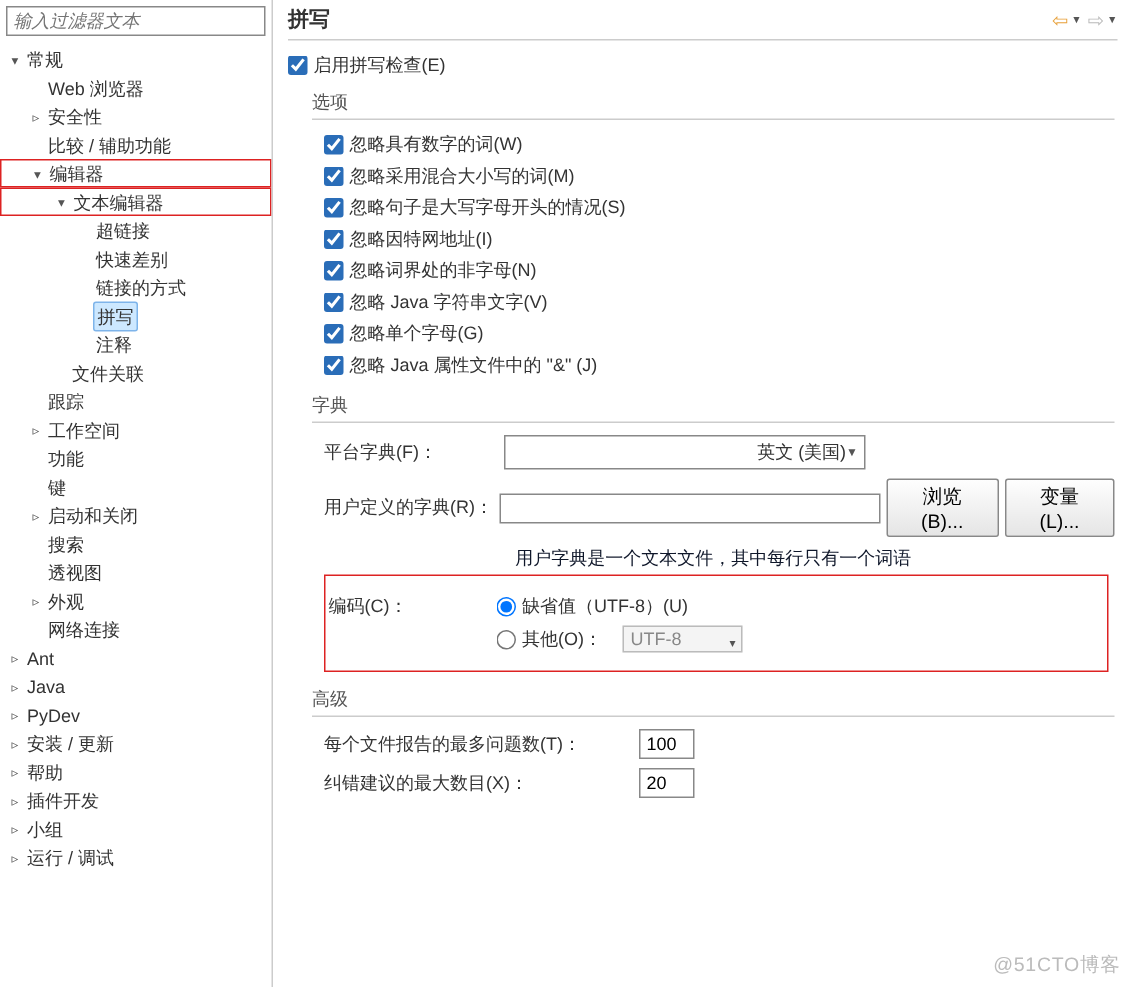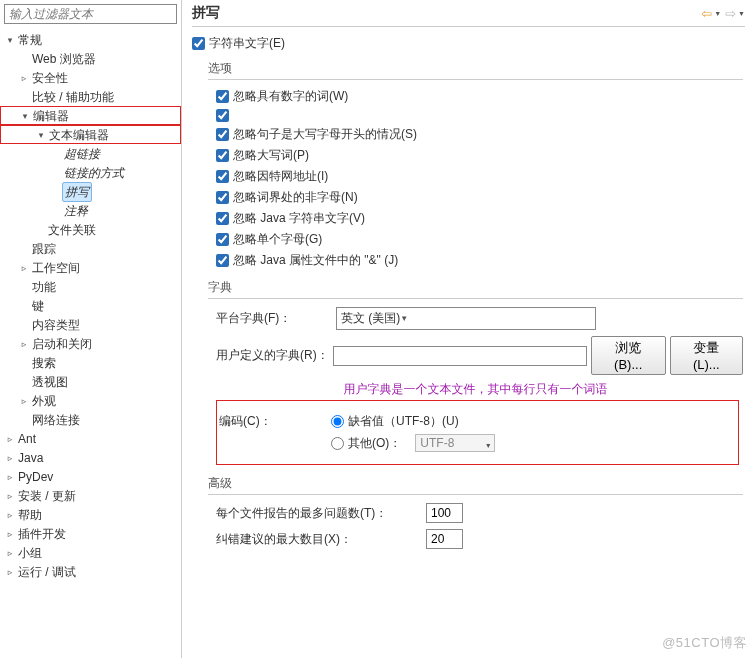--- a/index.html
+++ b/index.html
@@ -7,44 +7,44 @@
 .container { display: flex; height: 658px; }
 .sidebar { width: 182px; border-right: 1px solid #ccc; padding: 2px 0; overflow: hidden; }
 .filter-box { margin: 2px 4px 4px 4px; }
 .filter-input { width: 100%; border: 1px solid #888; padding: 2px 4px; font-size: 12px; color: #888; font-style: italic; }
 .tree { padding: 2px 0; }
 .tree-item { display: flex; align-items: center; padding: 1px 0 1px 4px; cursor: pointer; line-height: 18px; height: 19px; }
 .tree-item .arrow { width: 12px; display: inline-block; text-align: center; color: #555; font-size: 9px; }
 .tree-item .label { padding: 0 2px; }
 .indent-1 { padding-left: 18px; }
 .indent-2 { padding-left: 34px; }
-.indent-3 { padding-left: 50px; font-style: italic; }
+.indent-3 { padding-left: 50px; }
 .redbox { border: 1px solid #d22; }
 .selected { background: #cde8ff; border: 1px solid #7eb4ea; border-radius: 2px; padding: 0 3px; }
 .main { flex: 1; padding: 4px 10px 10px 10px; position: relative; }
 .header { display: flex; justify-content: space-between; align-items: center; border-bottom: 1px solid #ccc; padding-bottom: 4px; margin-bottom: 8px; }
 .header-title { font-size: 14px; font-weight: bold; }
 .nav-btns { display: flex; gap: 4px; align-items: center; }
 .nav-arrow { font-size: 13px; color: #e8a23d; cursor: pointer; }
 .nav-arrow.disabled { color: #bbb; }
 .nav-drop { font-size: 7px; color: #555; margin-left: -2px; }
 .enable-row { margin: 6px 0 10px 4px; }
 .checkbox-row { display: flex; align-items: center; gap: 4px; margin: 4px 0; }
 input[type=checkbox] { width: 13px; height: 13px; accent-color: #2a6db8; }
 .group { margin: 8px 2px 10px 16px; }
 .group-title { color: #555; font-size: 12px; margin-bottom: 2px; }
 .group-sep { border-bottom: 1px solid #ccc; margin-bottom: 8px; }
 .options-list { padding-left: 8px; }
 .field-row { display: flex; align-items: center; margin: 6px 0; padding-left: 8px; }
 .field-label { width: 120px; }
-.select-box { width: 260px; border: 1px solid #888; padding: 2px 4px; background: #fff; display: flex; justify-content: flex-start; align-items: center; cursor: pointer; }
+.select-box { width: 241px; border: 1px solid #888; padding: 2px 4px; background: #fff; display: flex; justify-content: flex-end; align-items: center; cursor: pointer; }
 .select-arrow { font-size: 8px; color: #555; }
 .text-input { width: 260px; border: 1px solid #888; padding: 2px 4px; font-size: 12px; background: #fff; }
 .btn { border: 1px solid #888; background: linear-gradient(#fefefe,#e5e5e5); padding: 2px 10px; cursor: pointer; font-size: 13px; margin-left: 4px; border-radius: 2px; }
-.hint { text-align: center; color: #a21caf; margin: 6px 0 2px 0; font-size: 12px; }
+.hint { text-align: center; color: #0f172a; margin: 6px 0 2px 0; font-size: 12px; }
 .encoding-box { border: 1px solid #d22; padding: 8px 8px 8px 2px; margin-left: 8px; margin-right: 4px; }
 .encoding-row { display: flex; align-items: center; margin: 4px 0; }
 .encoding-label { width: 112px; }
 .radio-label { display: flex; align-items: center; gap: 4px; margin-right: 10px; }
 .encoding-select { width: 80px; border: 1px solid #bbb; padding: 1px 4px; background: #f4f4f4; display: flex; justify-content: space-between; align-items: flex-end; color: #888; margin-left: 4px; }
 .num-input { width: 37px; border: 1px solid #888; padding: 2px 4px; font-size: 12px; }
 .watermark { position: absolute; right: 8px; bottom: 6px; color: #bbb; font-size: 13px; letter-spacing: 0.5px; pointer-events: none; }
 </style>
 </head>
 <body>
@@ -78,20 +78,24 @@
       <div class="tree-item indent-2 redbox">
           <span class="arrow">▾</span>
           <span class="label">文本编辑器</span>
         </div>
       <div class="tree-item indent-3">
           <span class="arrow"></span>
           <span class="label">超链接</span>
         </div>
       <div class="tree-item indent-3">
           <span class="arrow"></span>
+          <span class="label">快速差别</span>
+        </div>
+      <div class="tree-item indent-3">
+          <span class="arrow"></span>
           <span class="label">链接的方式</span>
         </div>
       <div class="tree-item indent-3">
           <span class="arrow"></span>
           <span class="label selected redbox">拼写</span>
         </div>
       <div class="tree-item indent-3">
           <span class="arrow"></span>
           <span class="label">注释</span>
         </div>
@@ -107,24 +111,20 @@
           <span class="arrow">▹</span>
           <span class="label">工作空间</span>
         </div>
       <div class="tree-item indent-1">
           <span class="arrow"></span>
           <span class="label">功能</span>
         </div>
       <div class="tree-item indent-1">
           <span class="arrow"></span>
           <span class="label">键</span>
-        </div>
-      <div class="tree-item indent-1">
-          <span class="arrow"></span>
-          <span class="label">内容类型</span>
         </div>
       <div class="tree-item indent-1">
           <span class="arrow">▹</span>
           <span class="label">启动和关闭</span>
         </div>
       <div class="tree-item indent-1">
           <span class="arrow"></span>
           <span class="label">搜索</span>
         </div>
       <div class="tree-item indent-1">
@@ -180,41 +180,38 @@
       <div class="nav-btns">
         <span class="nav-arrow">⇦</span>
           <span class="nav-drop">▼</span>
         <span class="nav-arrow disabled">⇨</span>
           <span class="nav-drop">▼</span>
       </div>
     </div>
 
     <div class="enable-row checkbox-row">
       <input type="checkbox" checked="" style="">
-      <span>字符串文字(E)</span>
+      <span>启用拼写检查(E)</span>
     </div>
 
     <div class="group">
       <div class="group-title">选项</div>
       <div class="group-sep"></div>
       <div class="options-list">
         <div class="checkbox-row">
             <input type="checkbox" checked="" style="">
             <span>忽略具有数字的词(W)</span>
           </div>
         <div class="checkbox-row">
             <input type="checkbox" checked="" style="">
+            <span>忽略采用混合大小写的词(M)</span>
           </div>
         <div class="checkbox-row">
             <input type="checkbox" checked="" style="">
             <span>忽略句子是大写字母开头的情况(S)</span>
-          </div>
-        <div class="checkbox-row">
-            <input type="checkbox" checked="" style="">
-            <span>忽略大写词(P)</span>
           </div>
         <div class="checkbox-row">
             <input type="checkbox" checked="" style="">
             <span>忽略因特网地址(I)</span>
           </div>
         <div class="checkbox-row">
             <input type="checkbox" checked="" style="">
             <span>忽略词界处的非字母(N)</span>
           </div>
         <div class="checkbox-row">

